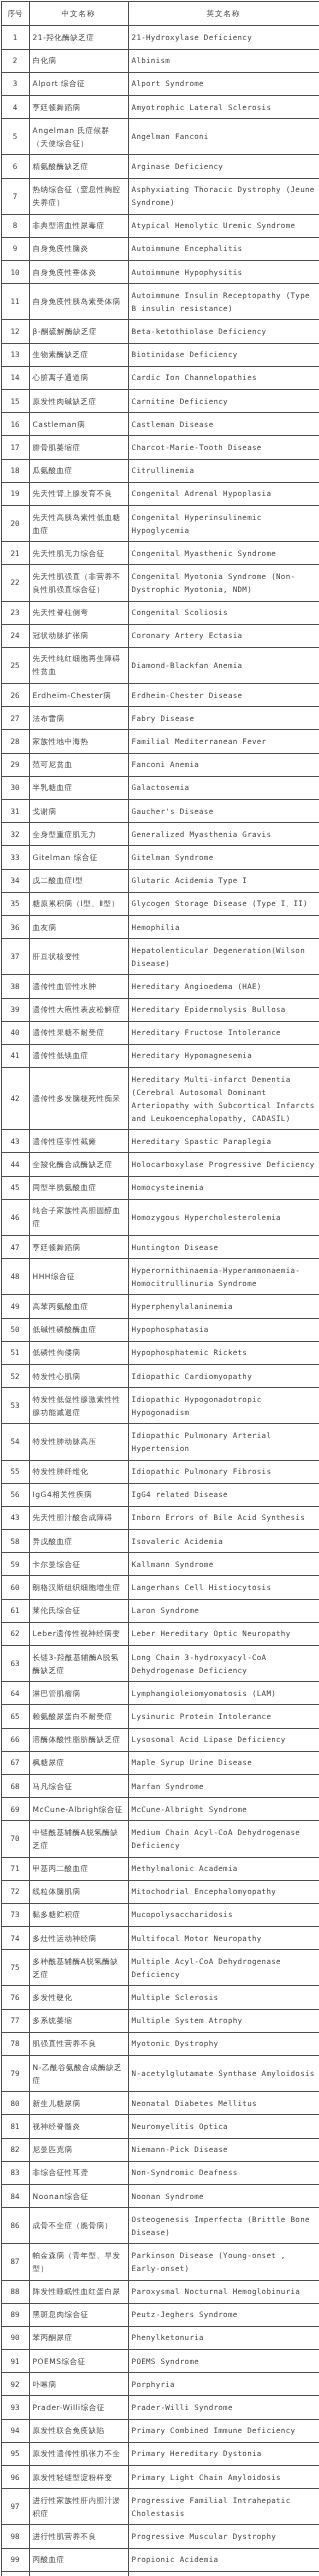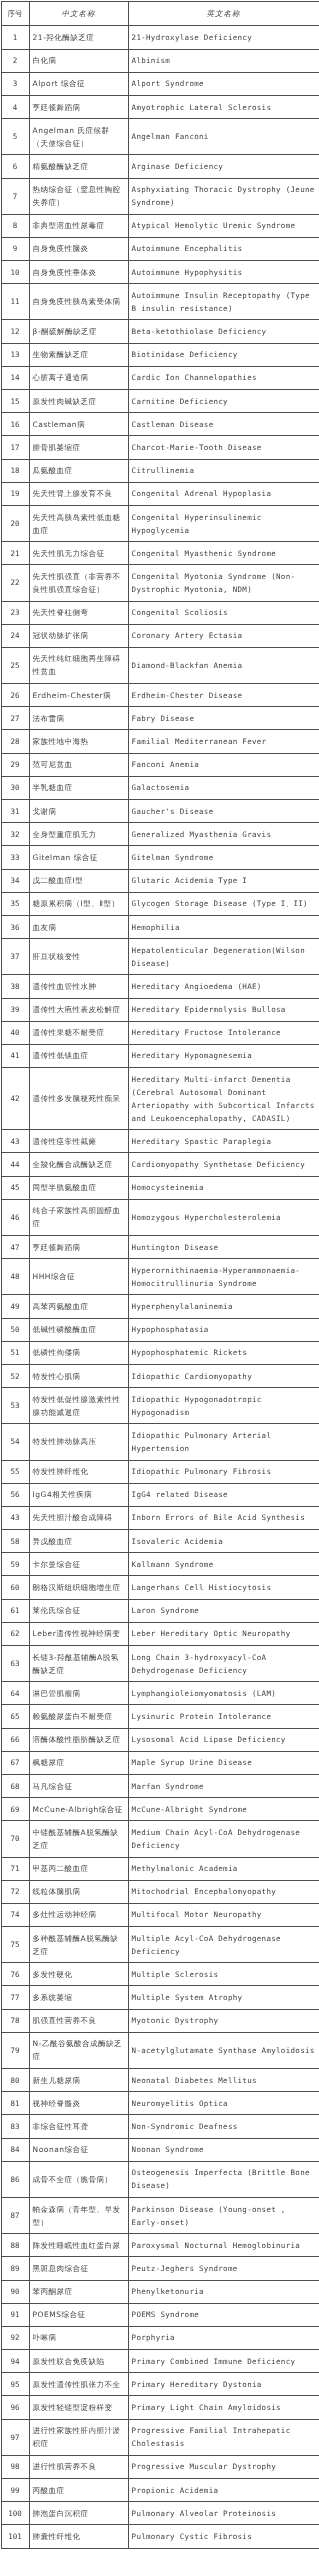--- a/index.html
+++ b/index.html
@@ -31,21 +31,21 @@
   col.c-zh{width:99px;}
   col.c-en{width:191px;}
   .cell-num{text-align:center;font-family:"DejaVu Sans Mono","DejaVu Sans",monospace;font-size:7.2px;}
   .cell-zh{padding-left:4.6px;letter-spacing:0.5px;}
   .cell-en{
     font-family:"DejaVu Sans Mono","DejaVu Sans",monospace;
     font-size:7px;
     letter-spacing:0.3px;
     padding-left:4.1px;
   }
-  th.cell-zh,th.cell-en{letter-spacing:1px;font-style:italic;}
+  th.cell-zh,th.cell-en{letter-spacing:1px;}
 </style>
 </head>
 <body>
 
 <div class="doc">
   <table class="rare-disease-table">
     <colgroup>
       <col class="c-num">
       <col class="c-zh">
       <col class="c-en">
@@ -269,21 +269,21 @@
           <td class="cell-en">Hereditary Multi-infarct Dementia (Cerebral Autosomal Dominant Arteriopathy with Subcortical Infarcts and Leukoencephalopathy, CADASIL)</td>
         </tr>
         <tr>
           <td class="cell-num">43</td>
           <td class="cell-zh">遗传性痉挛性截瘫</td>
           <td class="cell-en">Hereditary Spastic Paraplegia</td>
         </tr>
         <tr>
           <td class="cell-num">44</td>
           <td class="cell-zh">全羧化酶合成酶缺乏症</td>
-          <td class="cell-en">Cardiomyopathy Synthetase Deficiency</td>
+          <td class="cell-en">Holocarboxylase Progressive Deficiency</td>
         </tr>
         <tr>
           <td class="cell-num">45</td>
           <td class="cell-zh">同型半胱氨酸血症</td>
           <td class="cell-en">Homocysteinemia</td>
         </tr>
         <tr>
           <td class="cell-num">46</td>
           <td class="cell-zh">纯合子家族性高胆固醇血症</td>
           <td class="cell-en">Homozygous Hypercholesterolemia</td>
@@ -412,20 +412,25 @@
           <td class="cell-num">71</td>
           <td class="cell-zh">甲基丙二酸血症</td>
           <td class="cell-en">Methylmalonic Academia</td>
         </tr>
         <tr>
           <td class="cell-num">72</td>
           <td class="cell-zh">线粒体脑肌病</td>
           <td class="cell-en">Mitochodrial Encephalomyopathy</td>
         </tr>
         <tr>
+          <td class="cell-num">73</td>
+          <td class="cell-zh">黏多糖贮积症</td>
+          <td class="cell-en">Mucopolysaccharidosis</td>
+        </tr>
+        <tr>
           <td class="cell-num">74</td>
           <td class="cell-zh">多灶性运动神经病</td>
           <td class="cell-en">Multifocal Motor Neuropathy</td>
         </tr>
         <tr>
           <td class="cell-num">75</td>
           <td class="cell-zh">多种酰基辅酶A脱氢酶缺乏症</td>
           <td class="cell-en">Multiple Acyl-CoA Dehydrogenase Deficiency</td>
         </tr>
         <tr>
@@ -452,20 +457,25 @@
           <td class="cell-num">80</td>
           <td class="cell-zh">新生儿糖尿病</td>
           <td class="cell-en">Neonatal Diabetes Mellitus</td>
         </tr>
         <tr>
           <td class="cell-num">81</td>
           <td class="cell-zh">视神经脊髓炎</td>
           <td class="cell-en">Neuromyelitis Optica</td>
         </tr>
         <tr>
+          <td class="cell-num">82</td>
+          <td class="cell-zh">尼曼匹克病</td>
+          <td class="cell-en">Niemann-Pick Disease</td>
+        </tr>
+        <tr>
           <td class="cell-num">83</td>
           <td class="cell-zh">非综合征性耳聋</td>
           <td class="cell-en">Non-Syndromic Deafness</td>
         </tr>
         <tr>
           <td class="cell-num">84</td>
           <td class="cell-zh">Noonan综合征</td>
           <td class="cell-en">Noonan Syndrome</td>
         </tr>
         <tr>
@@ -495,20 +505,25 @@
         </tr>
         <tr>
           <td class="cell-num">91</td>
           <td class="cell-zh">POEMS综合征</td>
           <td class="cell-en">POEMS Syndrome</td>
         </tr>
         <tr>
           <td class="cell-num">92</td>
           <td class="cell-zh">卟啉病</td>
           <td class="cell-en">Porphyria</td>
+        </tr>
+        <tr>
+          <td class="cell-num">93</td>
+          <td class="cell-zh">Prader-Willi综合征</td>
+          <td class="cell-en">Prader-Willi Syndrome</td>
         </tr>
         <tr>
           <td class="cell-num">94</td>
           <td class="cell-zh">原发性联合免疫缺陷</td>
           <td class="cell-en">Primary Combined Immune Deficiency</td>
         </tr>
         <tr>
           <td class="cell-num">95</td>
           <td class="cell-zh">原发性遗传性肌张力不全</td>
           <td class="cell-en">Primary Hereditary Dystonia</td>

